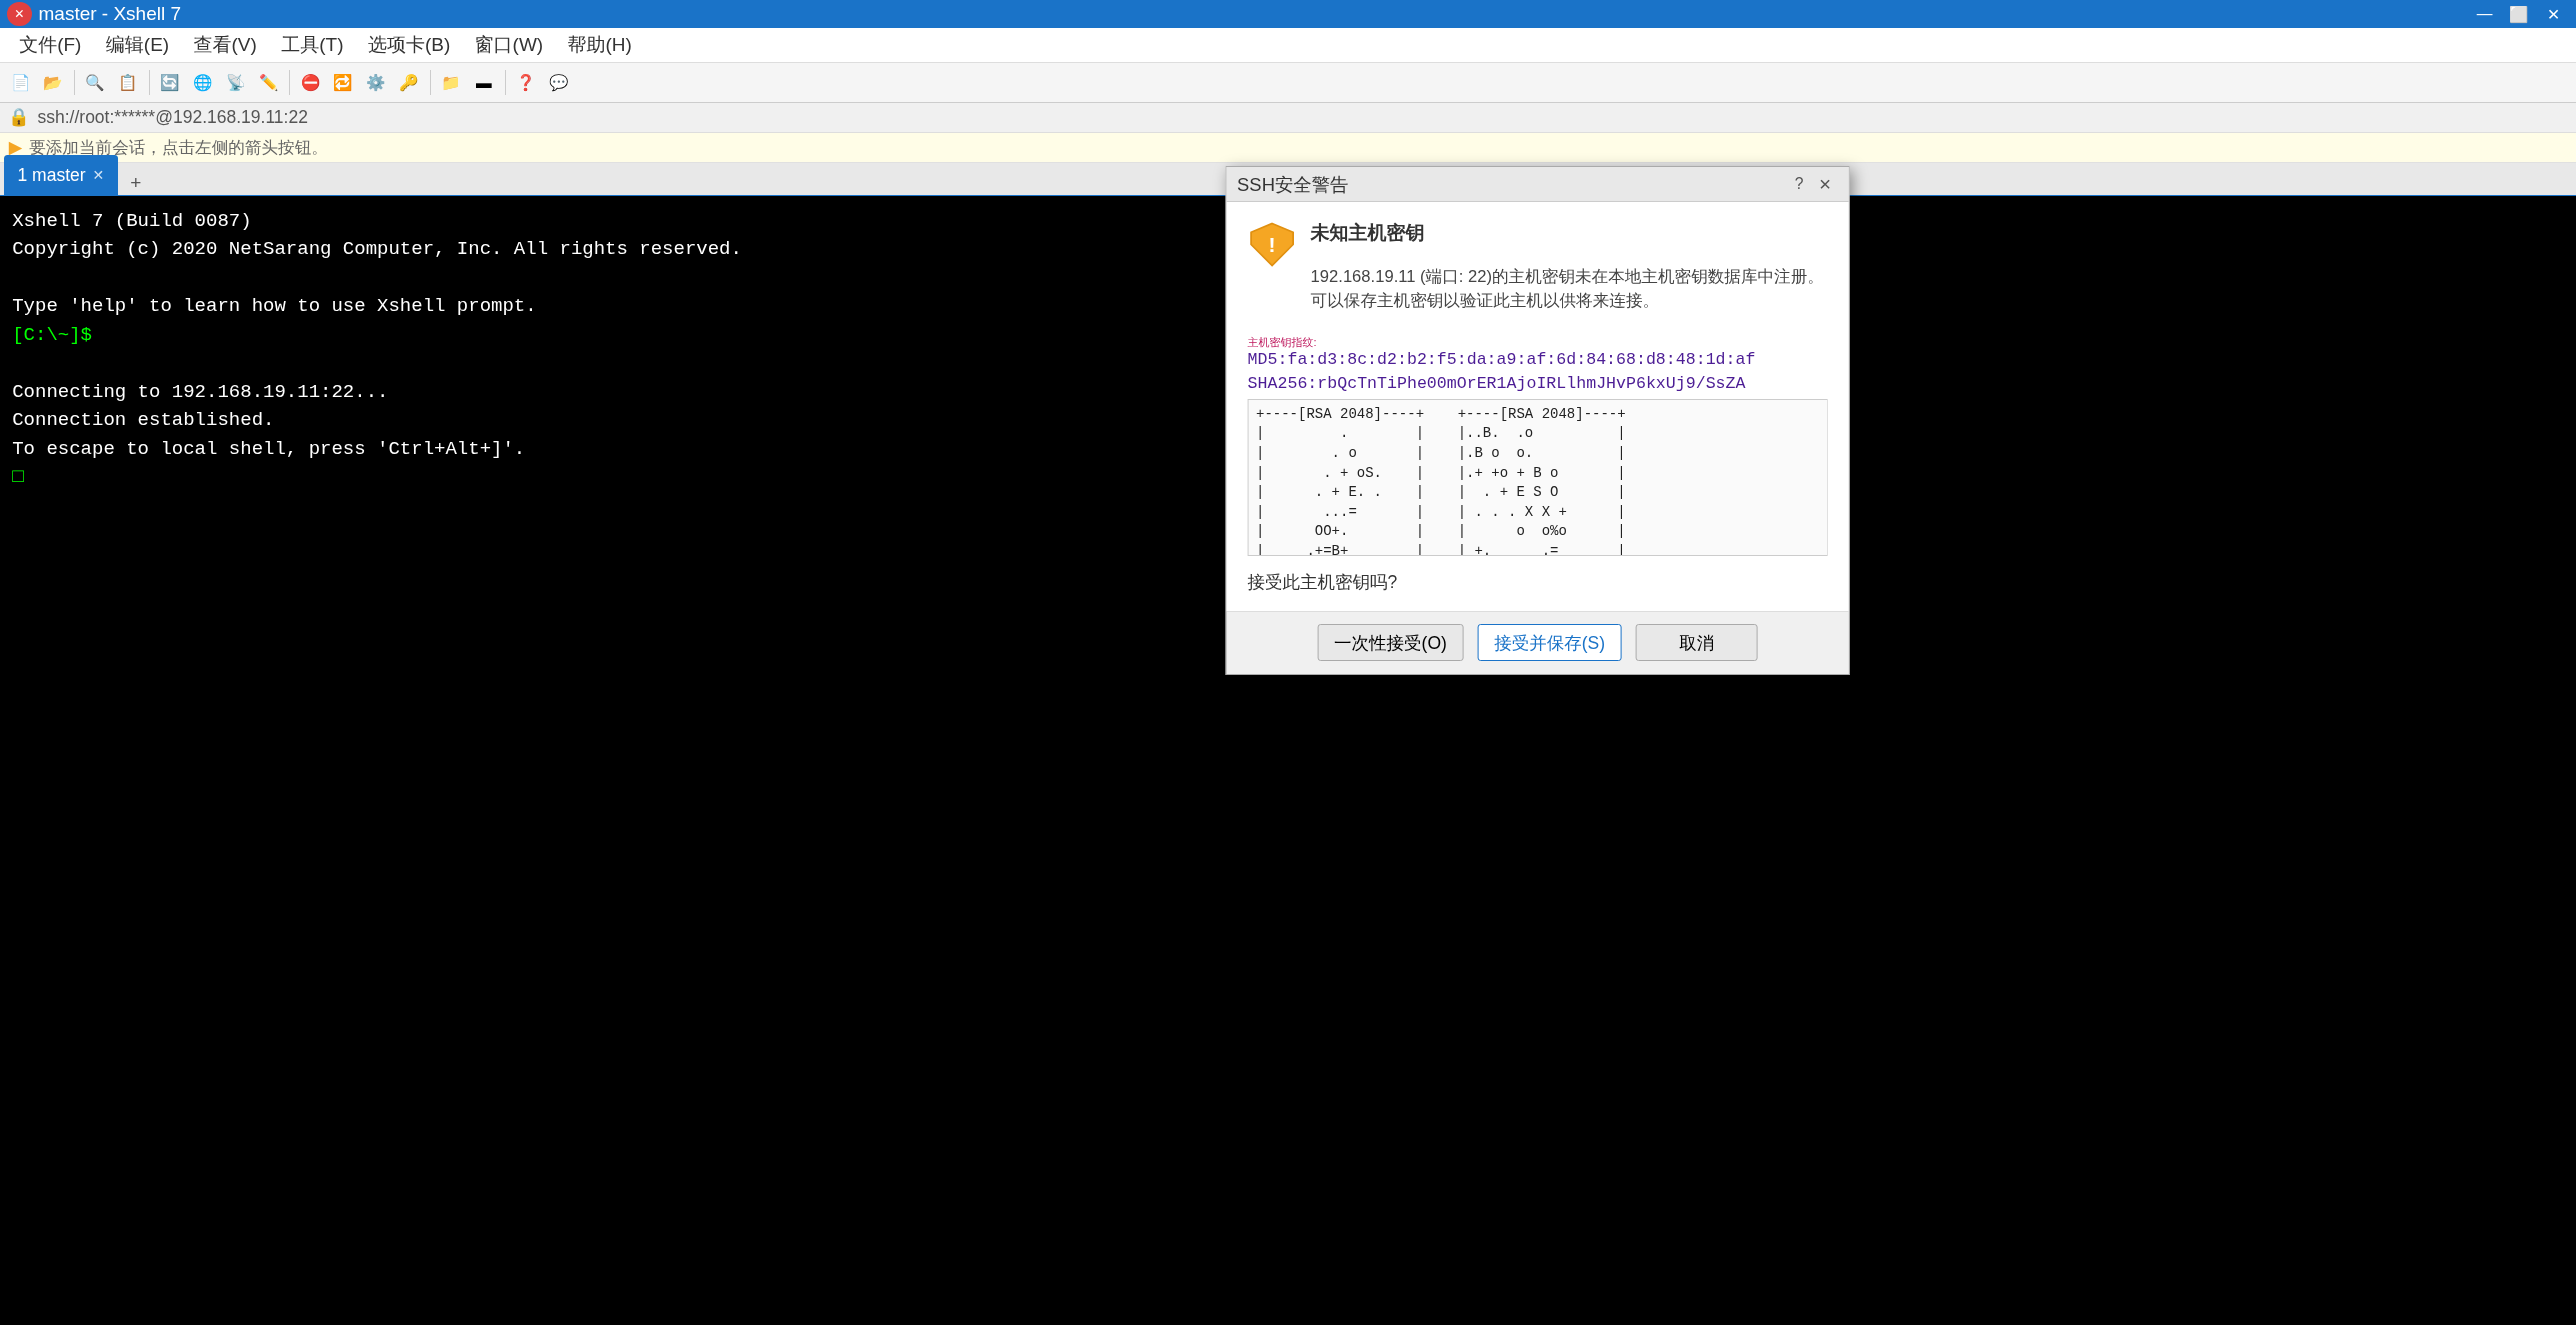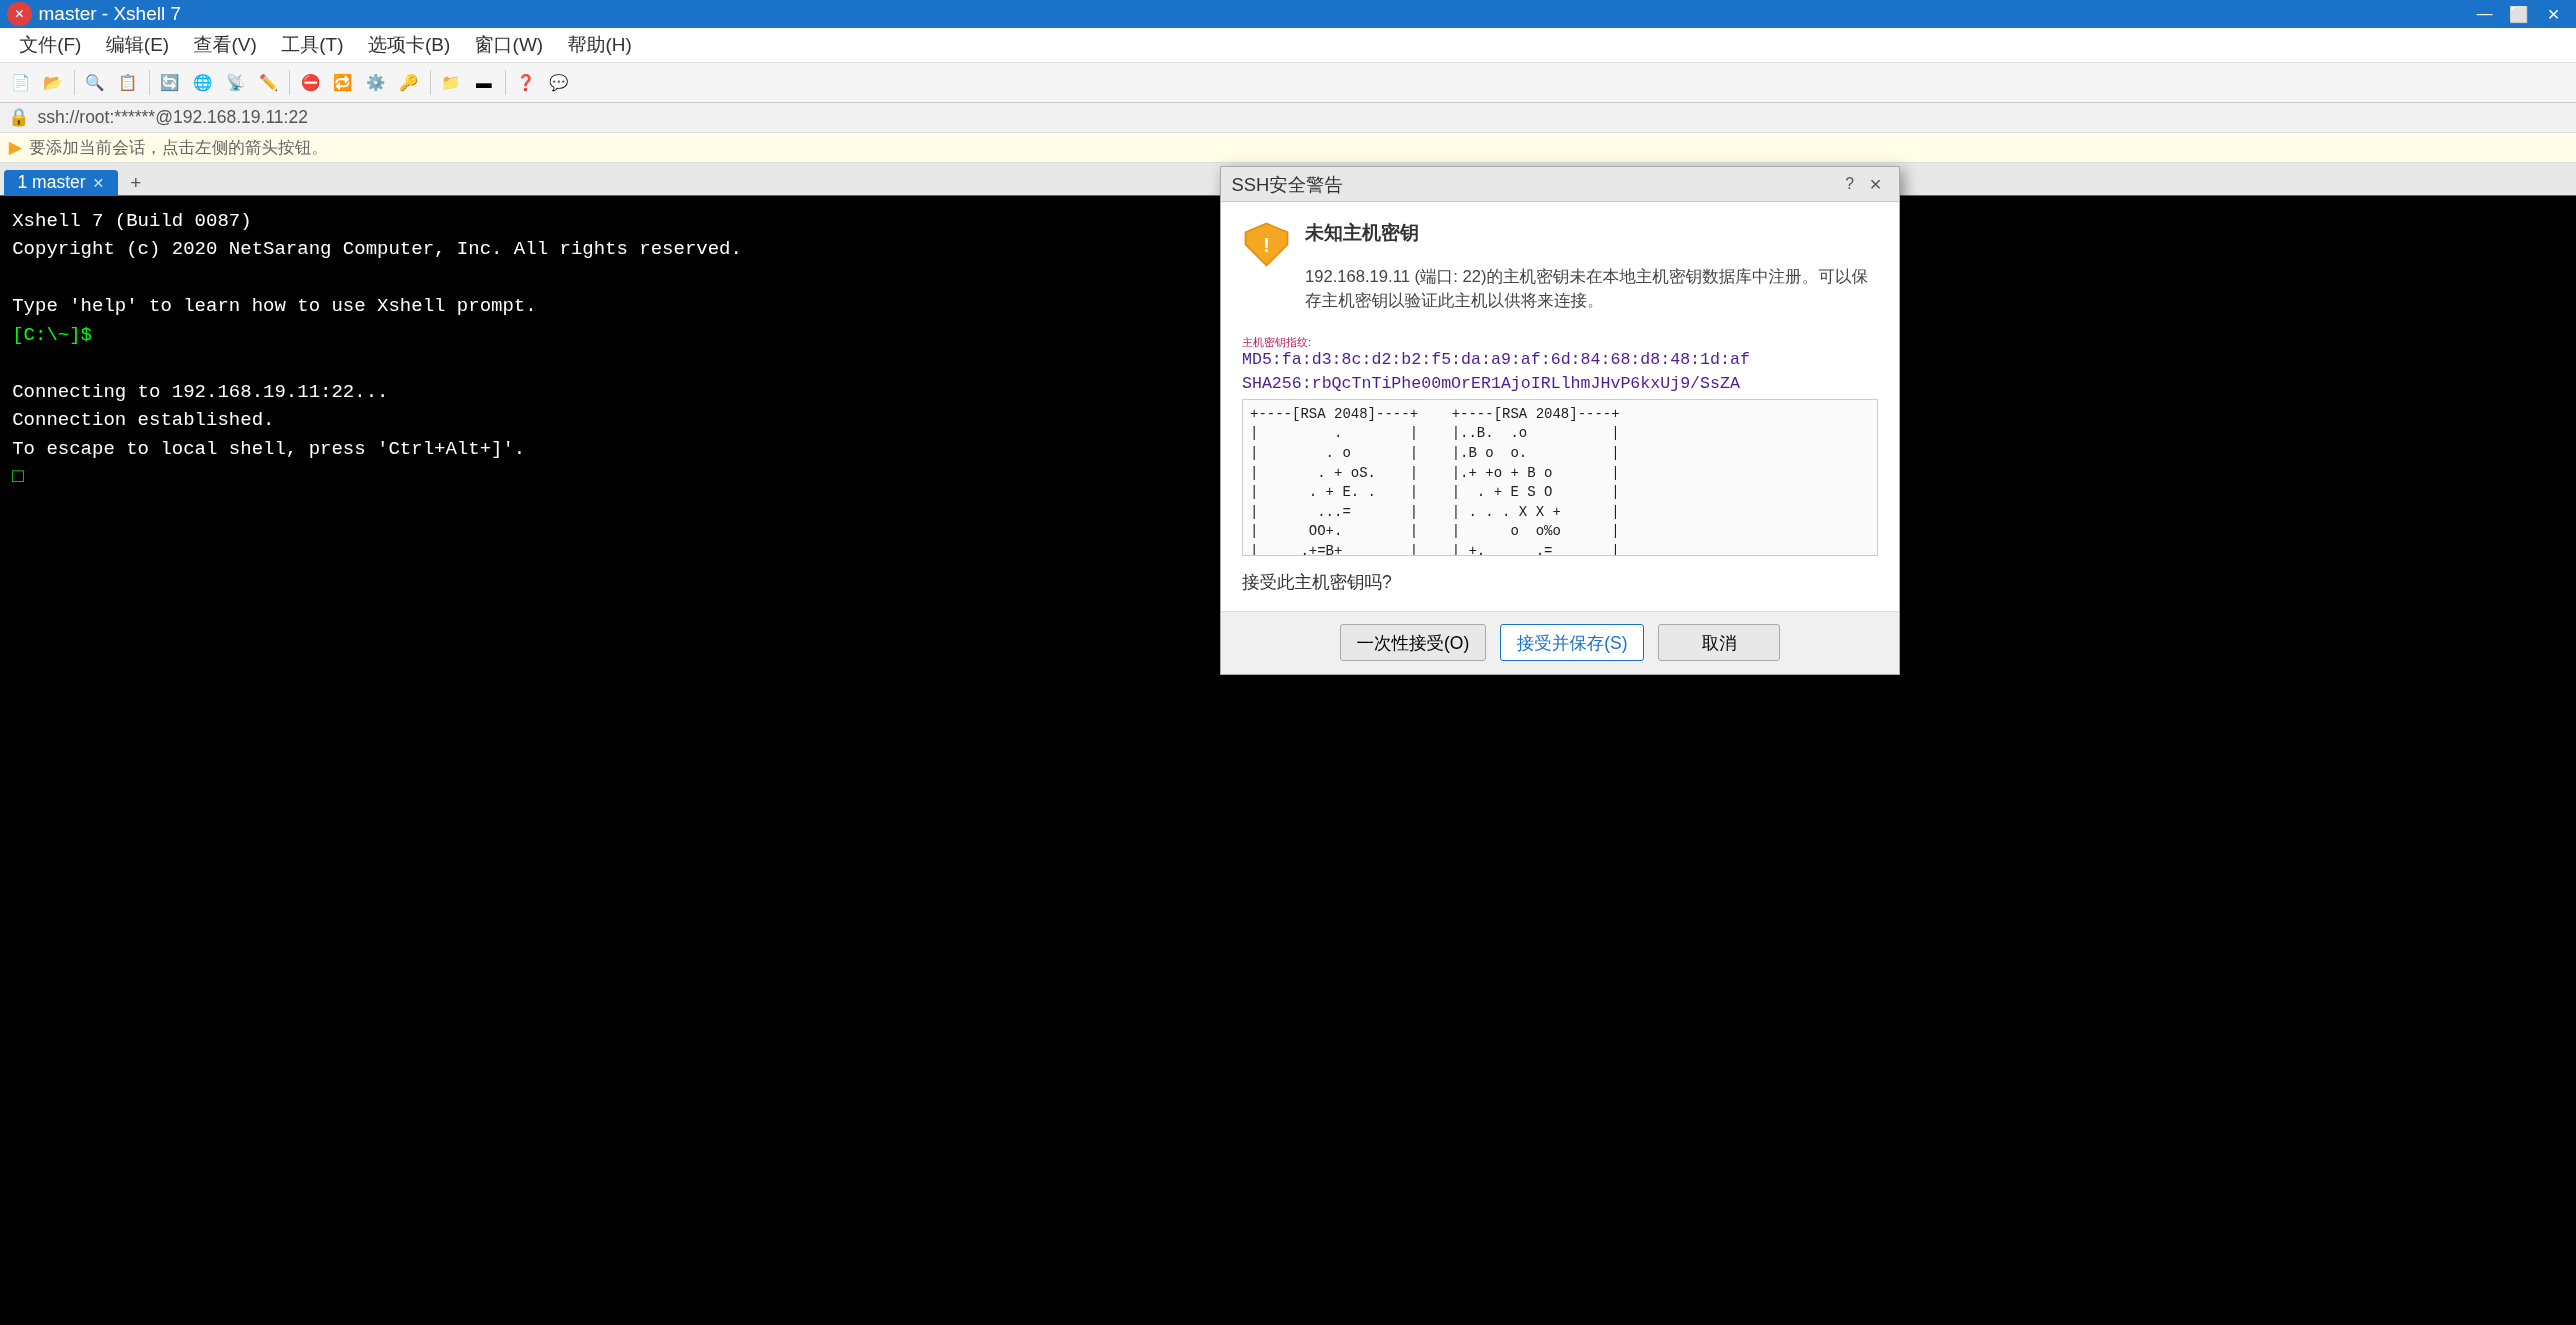--- a/index.html
+++ b/index.html
@@ -136,21 +136,21 @@
     
     .tabs-bar {
       height: 33px;
       background: #e8e8e8;
       display: flex;
       align-items: flex-end;
       padding: 0 3.5px;
       border-bottom: 1.7px solid #1a73c8;
     }
     .tab {
-      height: 25px;
+      height: 40px;
       background: #1a73c8;
       color: white;
       display: flex;
       align-items: center;
       padding: 0 14px;
       font-size: 17.5px;
       border-radius: 3.5px 3.5px 0 0;
       cursor: pointer;
       gap: 7px;
       min-width: 105px;
@@ -188,21 +188,21 @@
     }
     .terminal .green { color: #00ff00; }
     .terminal .prompt { color: #00ff00; }
 
     
     .dialog {
       position: absolute;
       top: 166px;
       left: 50%;
       transform: translateX(-10%);
-      width: 680px;
+      width: 624px;
       background: #f5f5f5;
       border: 0.9px solid #aaa;
       box-shadow: 3.5px 3.5px 14px rgba(0,0,0,0.4);
       font-size: 17.5px;
     }
     .dialog-title-bar {
       height: 35px;
       background: #e8e8e8;
       border-bottom: 0.9px solid #ccc;
       display: flex;

